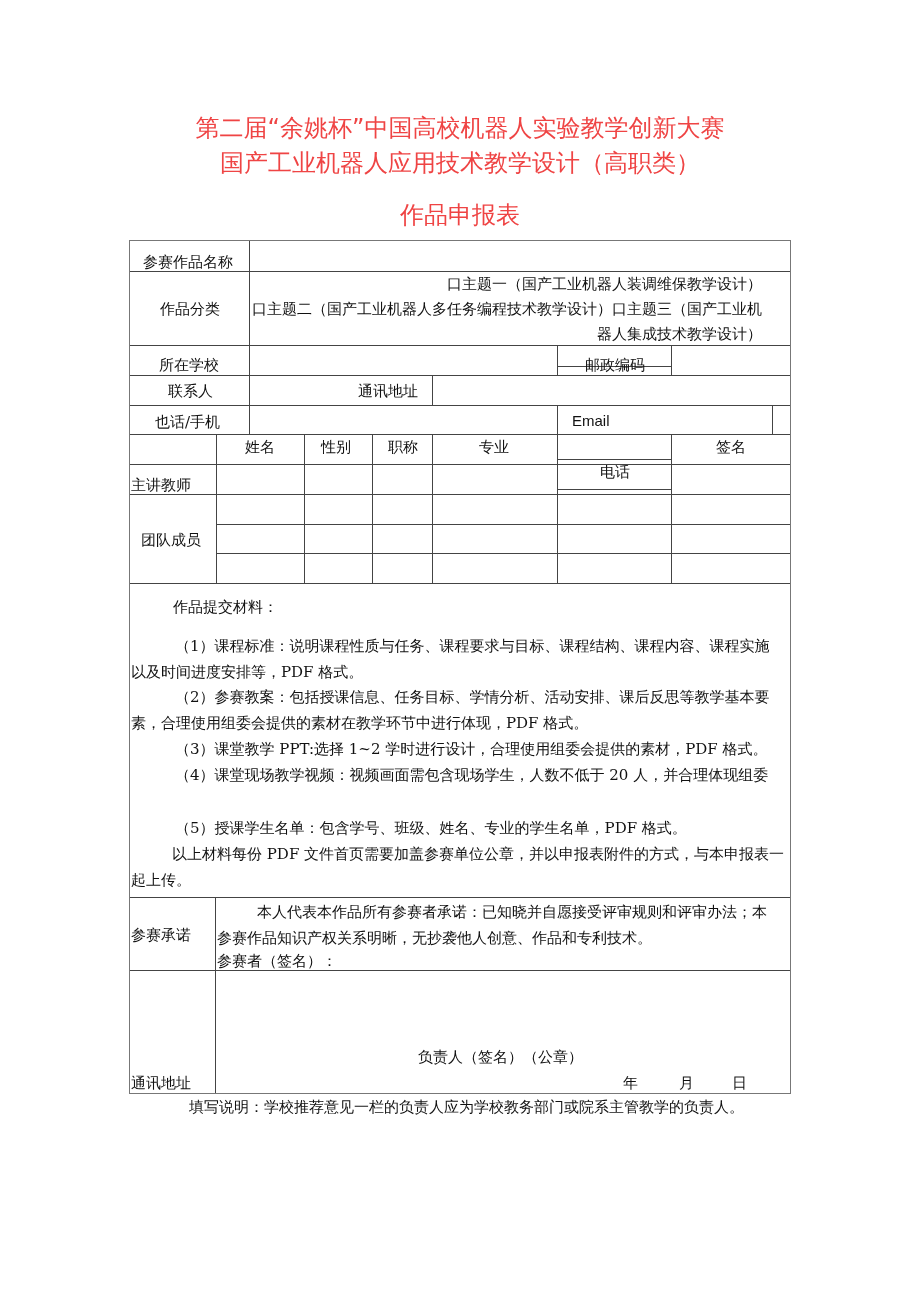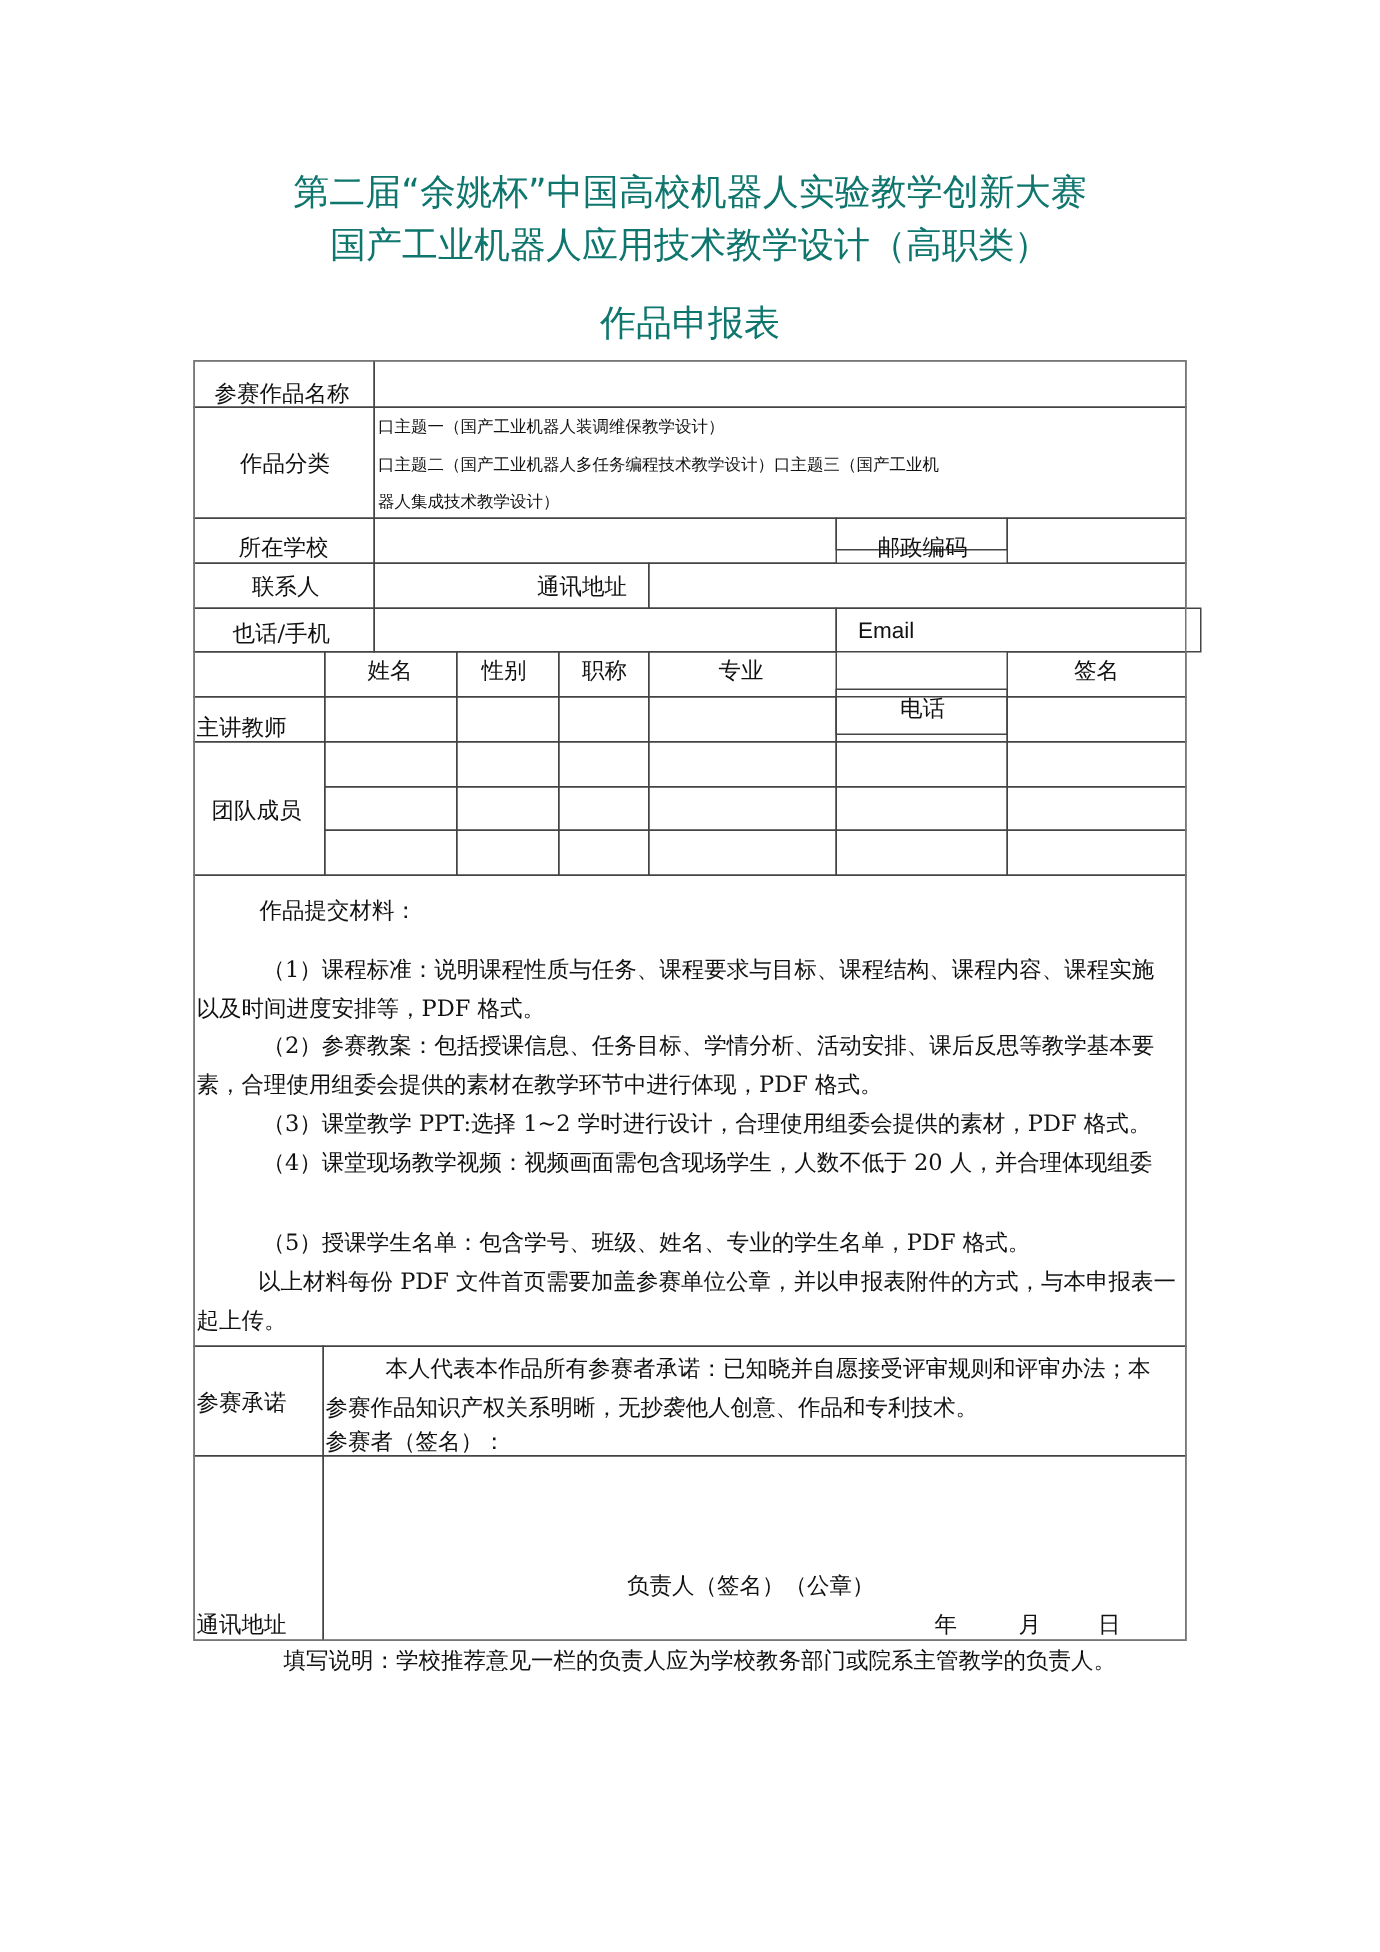--- a/index.html
+++ b/index.html
@@ -3,21 +3,21 @@
 <meta charset="utf-8">
 <style>
   html, body { margin: 0; padding: 0; background: #ffffff; }
   #page {
     position: relative; width: 920px; height: 1301px; background: #ffffff; overflow: hidden;
     color: #111; font-family: "DejaVu Serif", "Liberation Serif", serif;
   }
   .title {
     position: absolute; left: 0; width: 920px; text-align: center;
     font-family: "DejaVu Sans", "Liberation Sans", sans-serif;
-    font-size: 24px; line-height: 30px; color: #0f766e; white-space: nowrap;
+    font-size: 24px; line-height: 30px; color: #ef4444; white-space: nowrap;
   }
   .cell {
     position: absolute; box-sizing: border-box;
     border: 1px solid #444;
   }
   .outer {
     position: absolute; box-sizing: border-box; left: 129px; top: 240px; width: 662px; height: 854px;
     border: 1px solid #777; pointer-events: none;
   }
   .txt {
@@ -41,21 +41,21 @@
     <span class="txt" style="left:13px;top:12px;">参赛作品名称</span>
   </div>
   <div class="cell" style="left:249px;top:240px;width:542px;height:32px;">
     <span class="txt" style="left:4px;top:8px;"></span>
   </div>
 
   <div class="cell" style="left:129px;top:271px;width:121px;height:75px;">
     <span class="txt" style="left:30px;top:28px;">作品分类</span>
   </div>
   <div class="cell" style="left:249px;top:271px;width:542px;height:75px;">
-    <div class="txt lines" style="left:2px;top:0px;font-size:11px;">
+    <div class="txt lines" style="left:2px;top:0px;font-size:15px;text-align:right;">
       <span class="ln">口主题一（国产工业机器人装调维保教学设计）</span>
       <span class="ln">口主题二（国产工业机器人多任务编程技术教学设计）口主题三（国产工业机</span>
       <span class="ln">器人集成技术教学设计）</span>
     </div>
   </div>
 
   <div class="cell" style="left:129px;top:345px;width:121px;height:31px;">
     <span class="txt" style="left:29px;top:10px;">所在学校</span>
   </div>
   <div class="cell" style="left:249px;top:345px;width:309px;height:31px;">
@@ -78,21 +78,21 @@
   <div class="cell" style="left:432px;top:375px;width:359px;height:31px;">
     <span class="txt" style="left:4px;top:6px;"></span>
   </div>
 
   <div class="cell" style="left:129px;top:405px;width:121px;height:30px;">
     <span class="txt" style="left:25px;top:7px;">也话/手机</span>
   </div>
   <div class="cell" style="left:249px;top:405px;width:309px;height:30px;">
     <span class="txt" style="left:4px;top:7px;"></span>
   </div>
-  <div class="cell" style="left:557px;top:405px;width:244px;height:30px;">
+  <div class="cell" style="left:557px;top:405px;width:216px;height:30px;">
     <span class="txt sans" style="left:14px;top:6px;">Email</span>
   </div>
 
   <div class="cell" style="left:129px;top:434px;width:88px;height:31px;"></div>
   <div class="cell" style="left:216px;top:434px;width:89px;height:31px;">
     <span class="txt" style="left:28px;top:3px;">姓名</span>
   </div>
   <div class="cell" style="left:304px;top:434px;width:69px;height:31px;">
     <span class="txt" style="left:16px;top:3px;">性别</span>
   </div>

